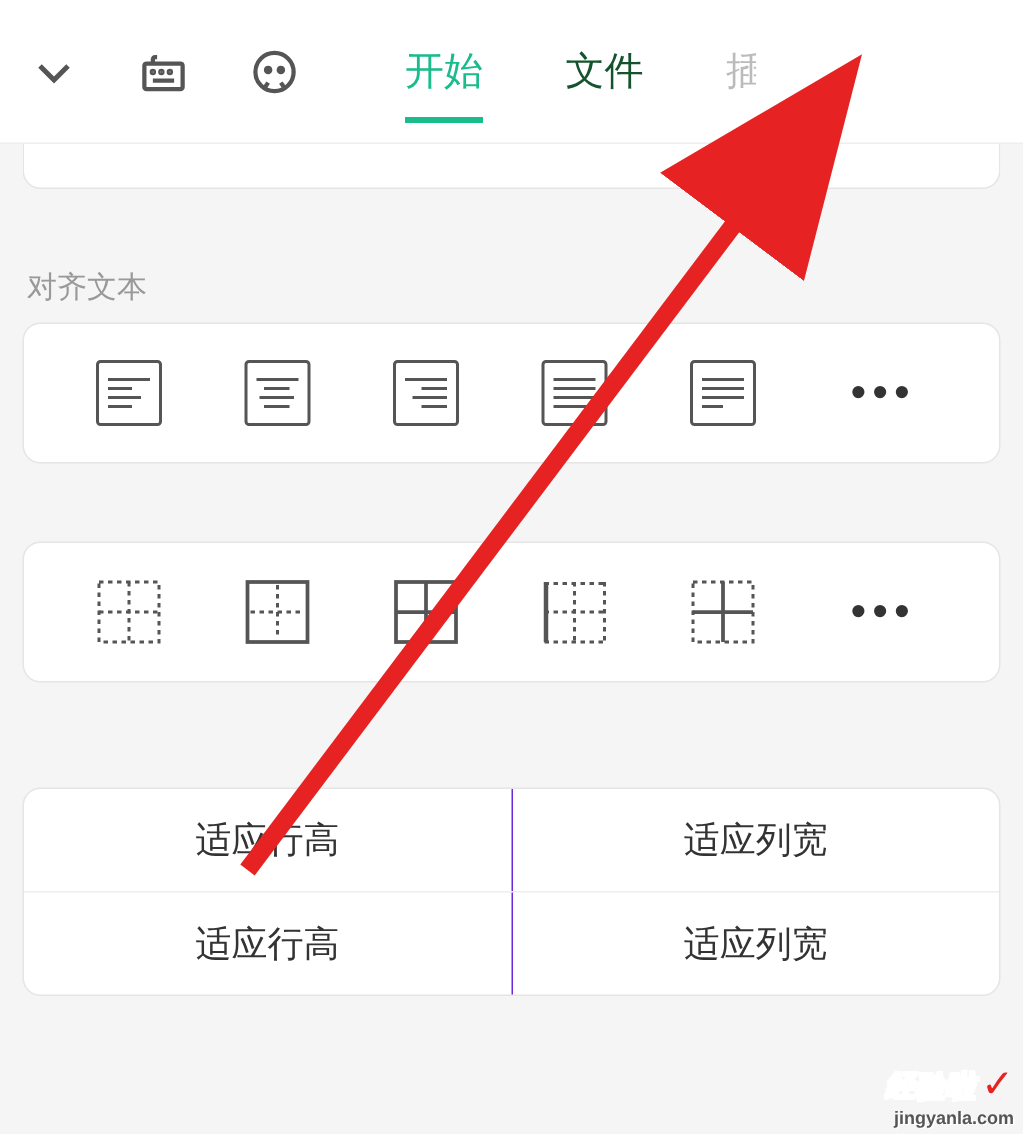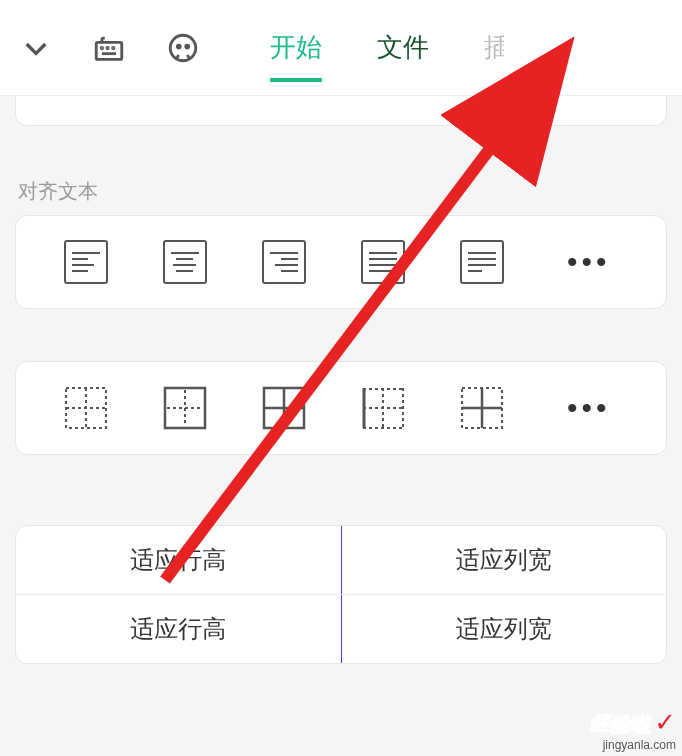--- a/index.html
+++ b/index.html
@@ -161,21 +161,21 @@
       display: inline-block;
     }
     .wm-check {
       color: #e62222;
       font-size: 26px;
       margin-left: 4px;
     }
     .wm-bottom {
       font-size: 12px;
       color: #555;
-      font-weight: normal;
+      font-weight: bold;
       text-shadow: 1px 1px 0 #fff;
     }
     .arrow-overlay {
       position: absolute;
       top: 0;
       left: 0;
       pointer-events: none;
     }
   </style>
 </head>

